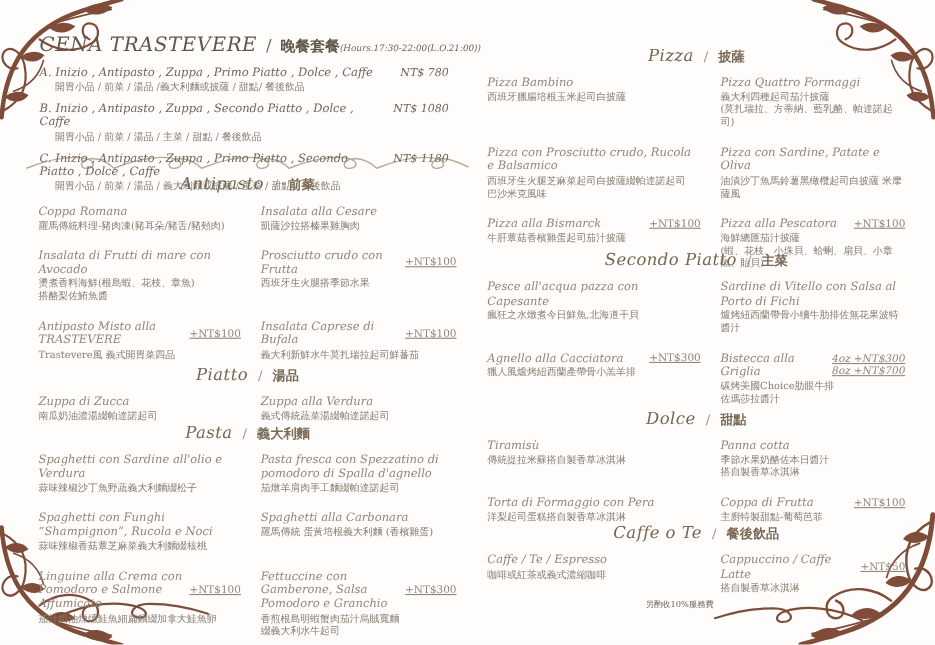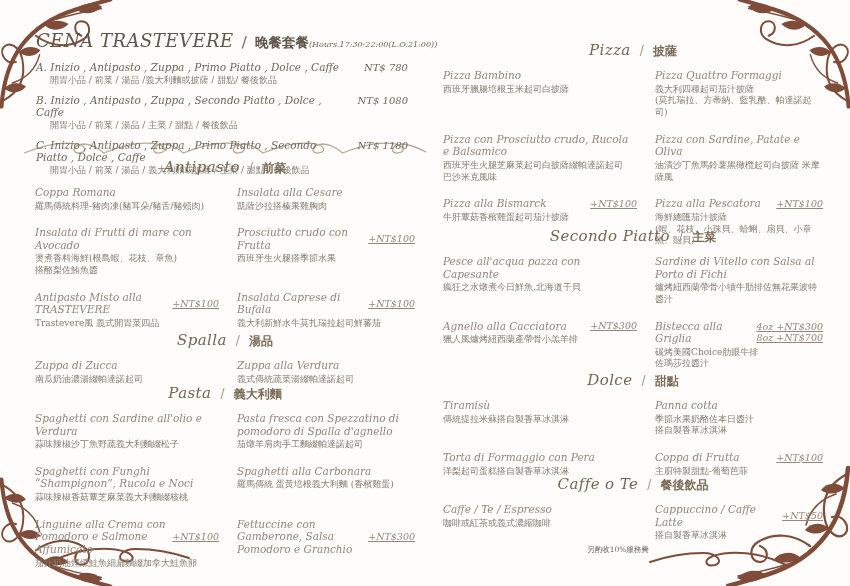--- a/index.html
+++ b/index.html
@@ -45,21 +45,21 @@
   .stitle-sep{font-size:12px;color:#9a8f80;margin:0 4px;}
   .stitle-zh{font-size:12px;font-weight:bold;color:#7a6a58;}
 
   .grid{display:grid;column-gap:18px;row-gap:14px;}
   .grid-l{grid-template-columns:184px 1fr;}
   .grid-r{grid-template-columns:194px 1fr;}
 
   .cell{min-height:10px;}
   .head{display:flex;justify-content:space-between;align-items:center;}
   .iname{font-style:italic;font-size:10.5px;line-height:1.2;color:#94857a;}
-  .iprice{font-style:italic;font-size:9.5px;color:#94857a;text-decoration:underline;
+  .iprice{font-size:9.5px;color:#94857a;text-decoration:underline;
           white-space:nowrap;margin-left:6px;}
   .iprice2{display:flex;flex-direction:column;align-items:flex-end;margin-left:6px;}
   .iprice2 span{font-style:italic;font-size:9.5px;color:#94857a;text-decoration:underline;white-space:nowrap;}
   .idesc{font-size:9px;line-height:1.3;color:#847c71;margin-top:2px;white-space:pre-line;}
 
   .service-note{position:absolute;left:563px;top:545px;width:110px;text-align:center;
                 font-size:7.5px;color:#6b645c;}
 </style>
 </head>
 <body>
@@ -216,21 +216,21 @@
           <span class="iname">Insalata Caprese di Bufala</span>
           <span class="iprice">+NT$100</span>
         </div>
         <div class="idesc">義大利新鮮水牛莫扎瑞拉起司鮮蕃茄</div>
       </div>
     </div>
   </div>
 
   <div class="section sec-zuppa">
     <div class="stitle">
-      <span class="stitle-it">Spalla</span>
+      <span class="stitle-it">Piatto</span>
       <span class="stitle-sep">/</span>
       <span class="stitle-zh">湯品</span>
     </div>
     <div class="grid grid-l">
       <div class="cell">
         <div class="head">
             <span class="iname">Zuppa di Zucca</span>
           </div>
         <div class="idesc">南瓜奶油濃湯綴帕達諾起司</div>
       </div>
@@ -279,20 +279,22 @@
           <span class="iname">Linguine alla Crema con Pomodoro e Salmone Affumicato</span>
           <span class="iprice">+NT$100</span>
         </div>
         <div class="idesc">茄汁奶油煙燻鮭魚細扁麵綴加拿大鮭魚卵</div>
       </div>
       <div class="cell">
         <div class="head">
           <span class="iname">Fettuccine con Gamberone, Salsa Pomodoro e Granchio</span>
           <span class="iprice">+NT$300</span>
         </div>
+        <div class="idesc">香煎根島明蝦蟹肉茄汁烏賊寬麵
+綴義大利水牛起司</div>
       </div>
     </div>
   </div>
 
   <div class="section sec-pizza">
     <div class="stitle">
       <span class="stitle-it">Pizza</span>
       <span class="stitle-sep">/</span>
       <span class="stitle-zh">披薩</span>
     </div>

